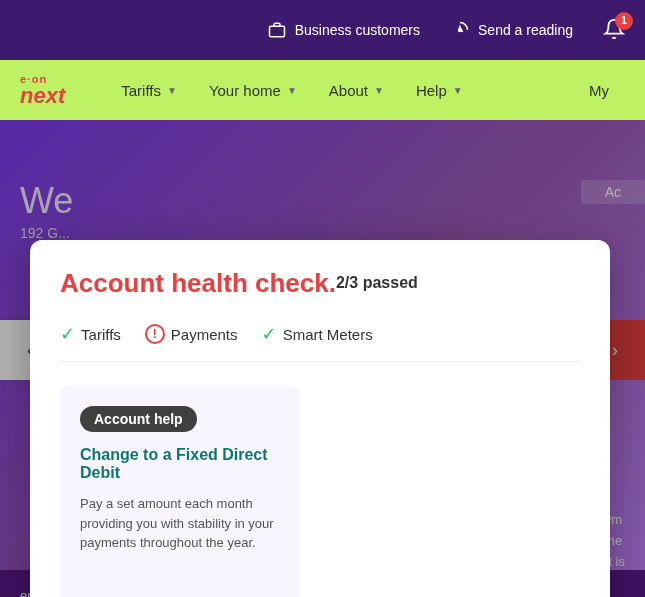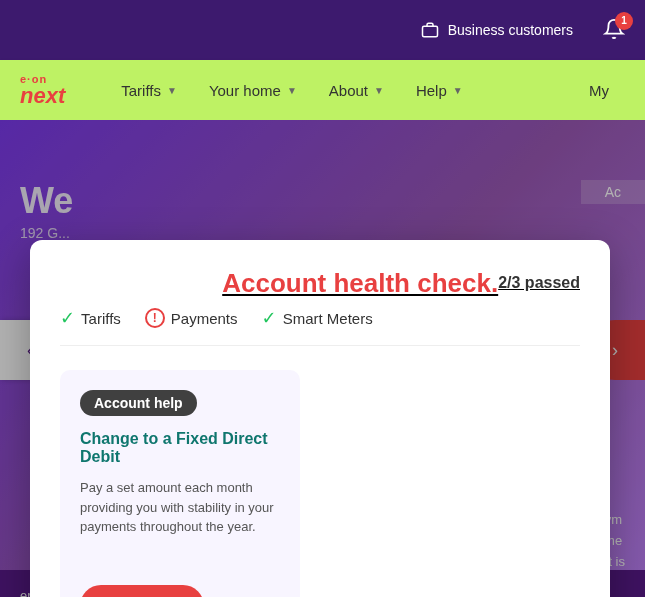--- a/index.html
+++ b/index.html
@@ -104,21 +104,21 @@
       position: relative;
     }
 
     
     .bg-text {
       position: absolute;
       top: 60px;
       left: 20px;
       color: white;
       font-size: 36px;
-      font-weight: bold;
+      font-weight: normal;
       opacity: 0.9;
     }
     .bg-subtext {
       position: absolute;
       top: 105px;
       left: 20px;
       color: white;
       font-size: 14px;
       opacity: 0.8;
     }
@@ -201,23 +201,22 @@
       border-radius: 12px;
       padding: 28px 30px 24px 30px;
       width: 580px;
       box-shadow: 0 10px 40px rgba(0,0,0,0.3);
       position: relative;
     }
 
     .modal-header {
       display: flex;
       align-items: flex-start;
-      justify-content: flex-end;
-      margin-bottom: 8px;
-      text-decoration: underline;
+      justify-content: flex-start;
+      margin-bottom: 24px;
     }
 
     .modal-title {
       font-size: 26px;
       font-weight: bold;
       color: #e84040;
     }
 
     .passed-badge {
       font-size: 16px;
@@ -323,20 +322,30 @@
 
 <div class="top-bar">
   <div class="top-bar-item">
     <div class="top-bar-icon">
       <svg width="18" height="18" viewBox="0 0 24 24" fill="none" stroke="white" stroke-width="2">
         <rect x="2" y="7" width="20" height="14" rx="2"></rect>
         <path d="M16 7V5a2 2 0 0 0-2-2h-4a2 2 0 0 0-2 2v2"></path>
       </svg>
     </div>
     <span>Business customers</span>
+  </div>
+  <div class="top-bar-item">
+    <div class="top-bar-icon">
+      <svg width="18" height="18" viewBox="0 0 24 24" fill="none" stroke="white" stroke-width="2">
+        <path d="M12 2a10 10 0 0 1 10 10"></path>
+        <path d="M12 6v6l4 2"></path>
+        <circle cx="12" cy="12" r="2" fill="white"></circle>
+      </svg>
+    </div>
+    <span>Send a reading</span>
   </div>
   <div class="top-bar-item">
     <div style="position:relative;">
       <svg width="22" height="22" viewBox="0 0 24 24" fill="none" stroke="white" stroke-width="2">
         <path d="M18 8A6 6 0 0 0 6 8c0 7-3 9-3 9h18s-3-2-3-9"></path>
         <path d="M13.73 21a2 2 0 0 1-3.46 0"></path>
       </svg>
       <div class="notification-badge" style="position:absolute;top:-6px;right:-8px;">
         <span>1</span>
       </div>

